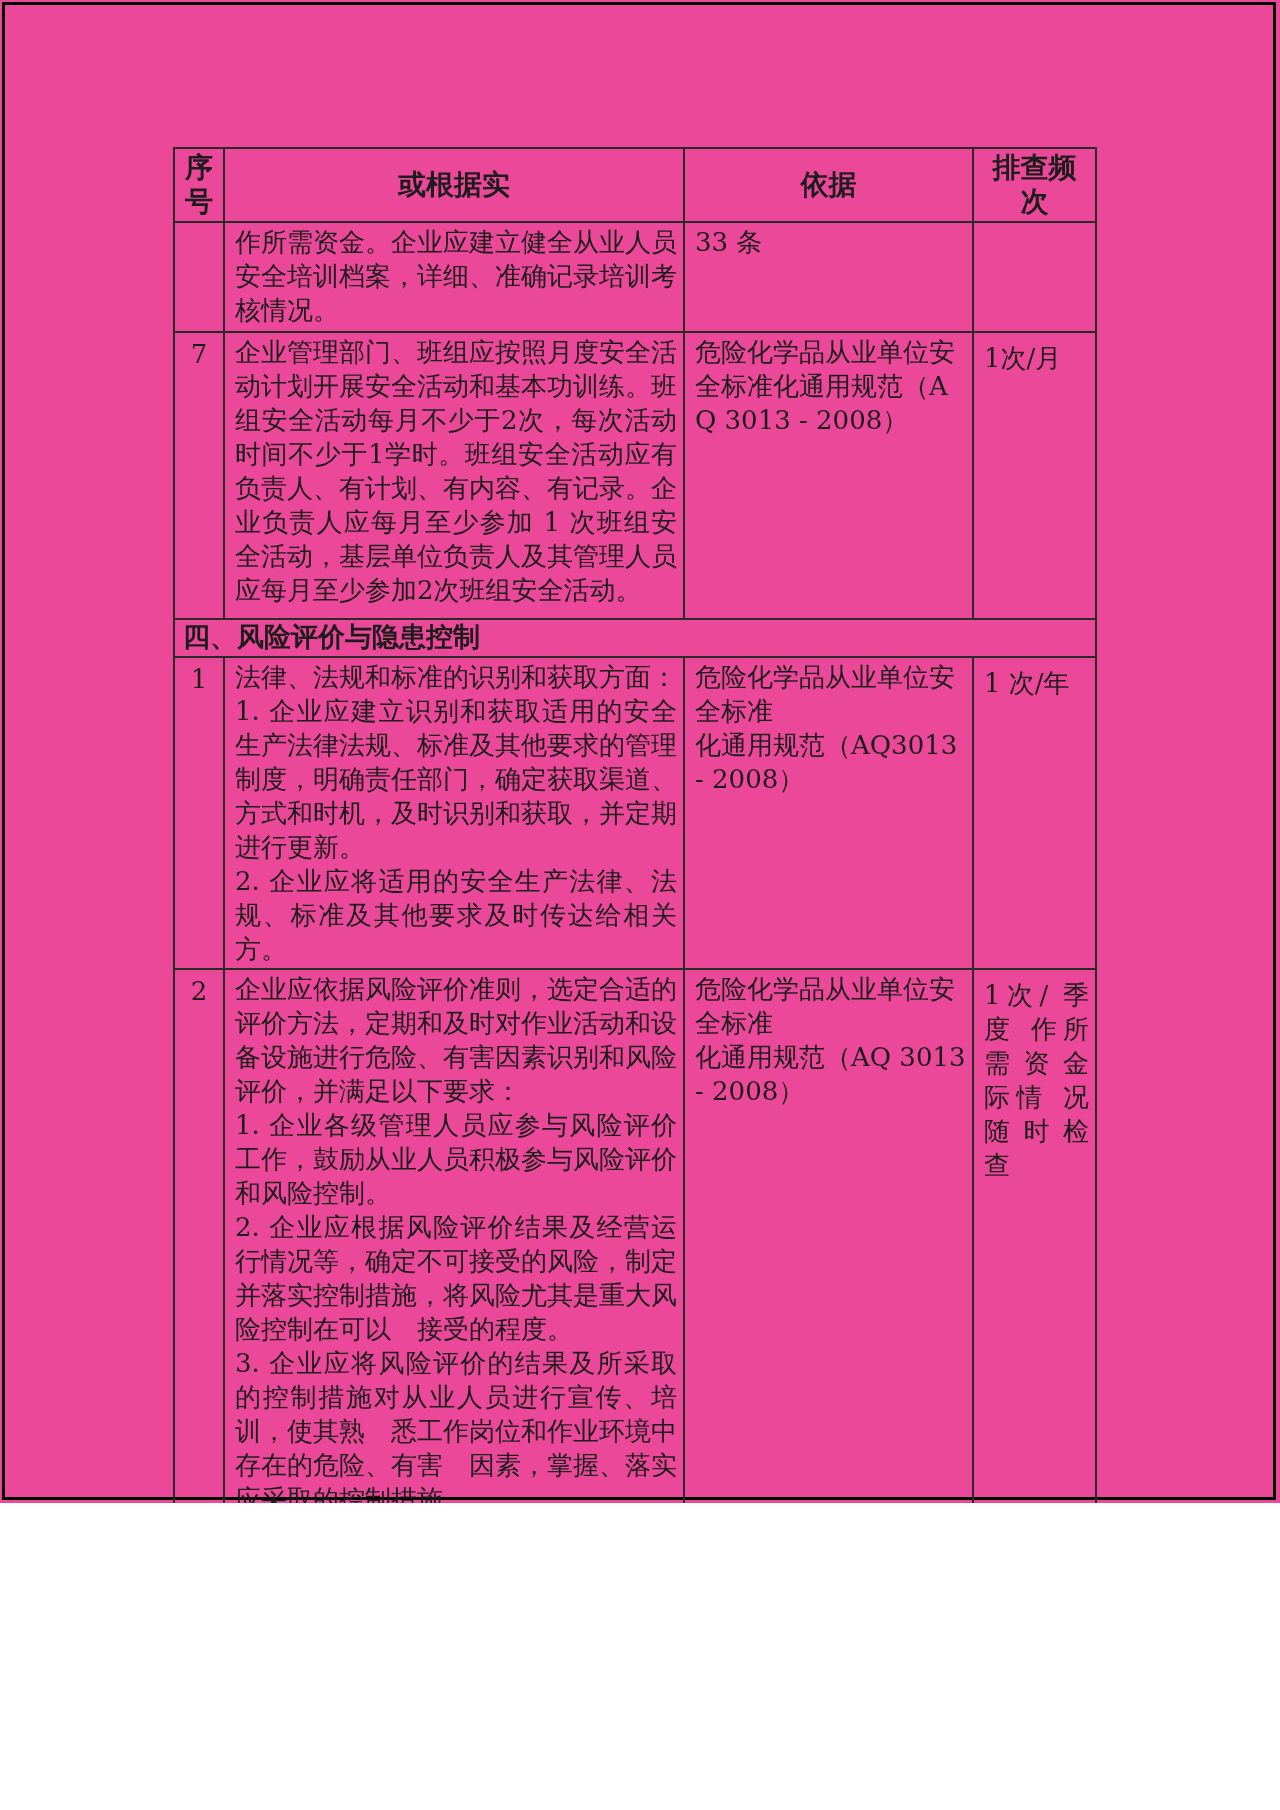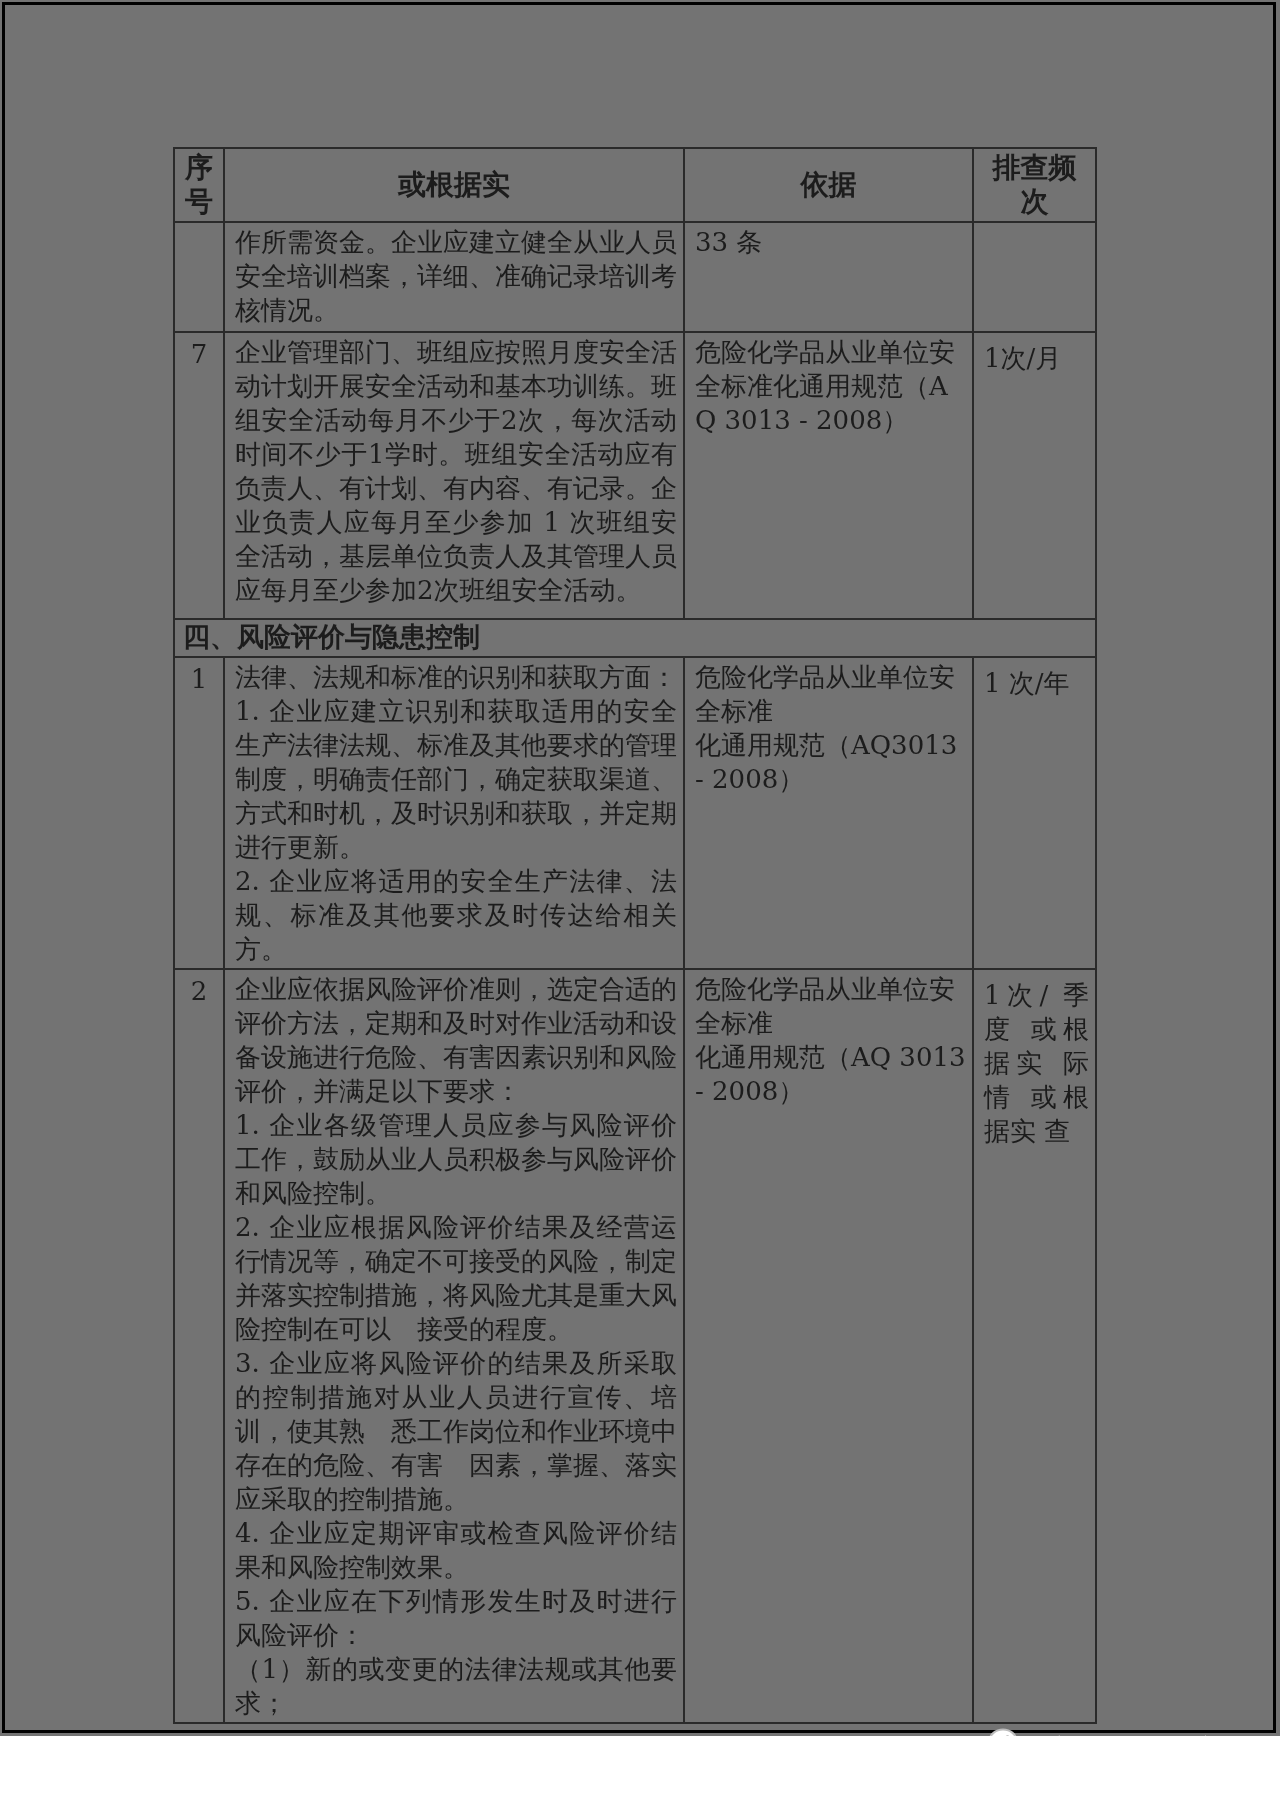--- a/index.html
+++ b/index.html
@@ -1,19 +1,19 @@
 <!DOCTYPE html>
 <html><head>
 <meta charset="utf-8">
 <style>
   html,body{margin:0;padding:0;background:#ffffff;}
   .page{
     position:relative;
-    width:1280px;height:1736px;
-    background:#737373;
+    width:1280px;height:1503px;
+    background:#ec4899;
     font-family:"DejaVu Serif","Liberation Serif",serif;
     color:#1c1c1c;
     overflow:hidden;
   }
   .page-frame{
     position:absolute;
     left:2px;top:2px;right:4px;bottom:3px;
     border:3px solid #000;
     pointer-events:none;
   }
@@ -154,21 +154,21 @@
           <td class="cell-no no-pad-two">2</td>
           <td class="cell-content">企业应依据风险评价准则，选定合适的评价方法，定期和及时对作业活动和设备设施进行危险、有害因素识别和风险评价，并满足以下要求：
 1. 企业各级管理人员应参与风险评价工作，鼓励从业人员积极参与风险评价和风险控制。
 2. 企业应根据风险评价结果及经营运行情况等，确定不可接受的风险，制定并落实控制措施，将风险尤其是重大风险控制在可以　接受的程度。
 3. 企业应将风险评价的结果及所采取的控制措施对从业人员进行宣传、培训，使其熟　悉工作岗位和作业环境中存在的危险、有害　因素，掌握、落实应采取的控制措施。
 4. 企业应定期评审或检查风险评价结果和风险控制效果。
 5. 企业应在下列情形发生时及时进行风险评价：
 （1）新的或变更的法律法规或其他要求；</td>
           <td class="cell-basis">危险化学品从业单位安全标准
 化通用规范（AQ 3013 - 2008）</td>
-          <td class="cell-freq">1次/ 季度 或根据实 际情 或根据实 查</td>
+          <td class="cell-freq">1次/ 季度 作所需资金 际情 况随时检 查</td>
         </tr>
       </tbody>
     </table>
   </div>
 
 
   <div class="watermark">
     <span>
       <svg width="56" height="48" viewBox="0 0 56 48">
         <g fill="#ffffff" stroke="#bdbdbd" stroke-width="2">

